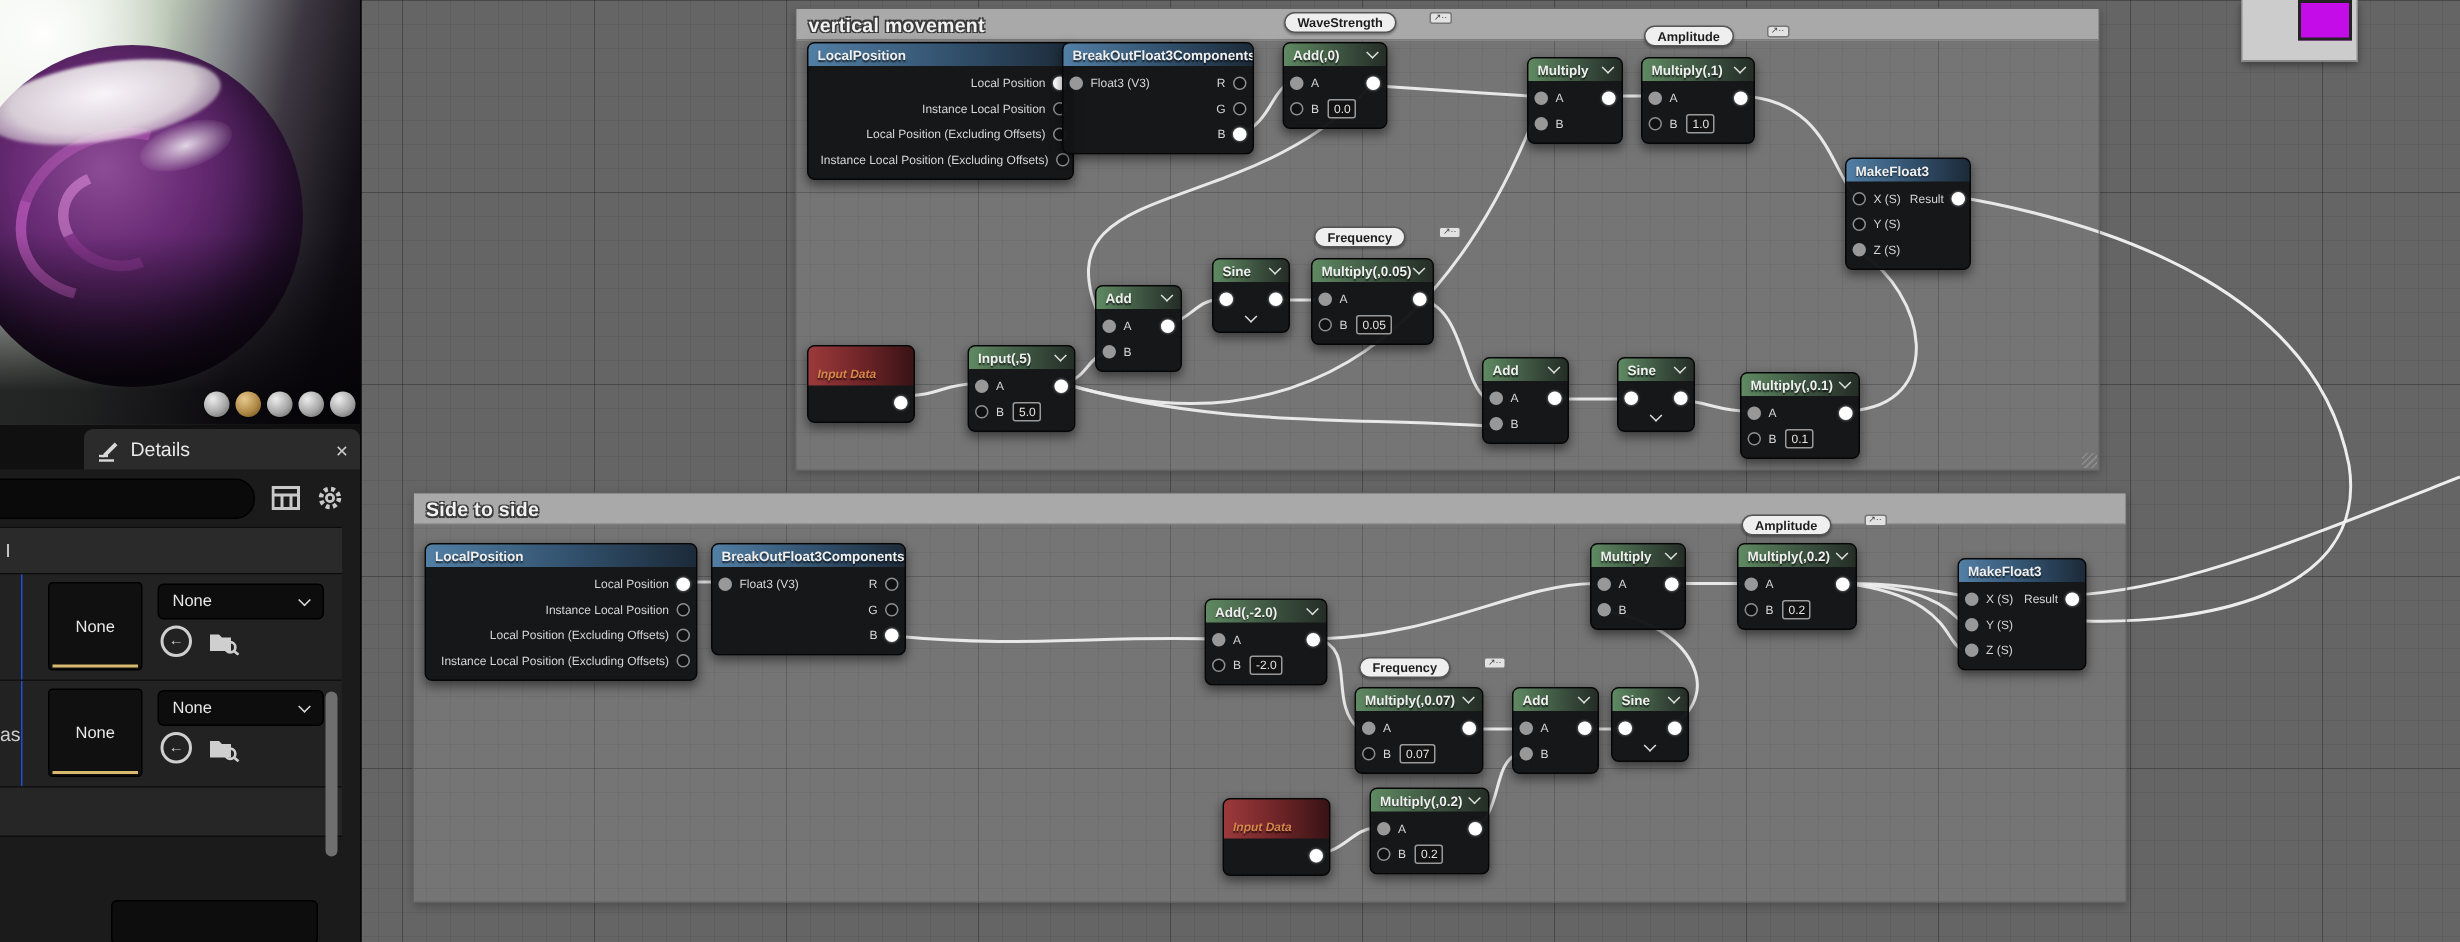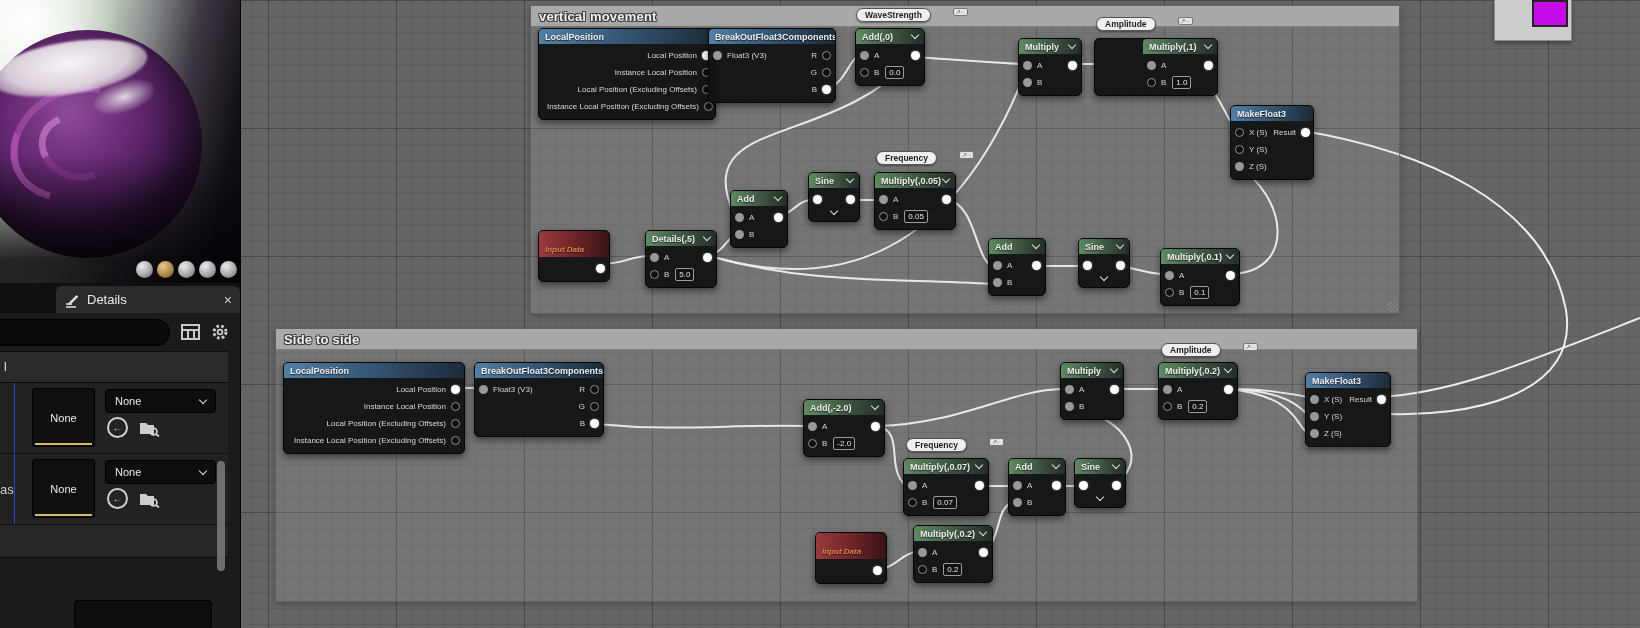--- a/index.html
+++ b/index.html
@@ -258,21 +258,21 @@
             <span class="spacer"></span>
             <span class="pin out w"></span>
           </div>
           <div class="row">
             <span class="pin in g"></span>
             <span class="lbl">B</span>
             <span class="spacer"></span>
           </div>
         </div>
       </div>
-      <div class="node" style="left: 1094px; top: 38px; width: 74px; padding-left: 48px;">
+      <div class="node" style="left: 1094px; top: 38px; width: 74px;">
         <div class="node-header hdr-green">
           <span>Multiply(,1)</span>
           <span class="chev"></span>
         </div>
         <div class="node-body">
           <div class="row">
             <span class="pin in g"></span>
             <span class="lbl">A</span>
             <span class="spacer"></span>
             <span class="pin out w"></span>
@@ -359,21 +359,21 @@
           </div>
           <div class="row">
             <span class="pin in g"></span>
             <span class="lbl">B</span>
             <span class="spacer"></span>
           </div>
         </div>
       </div>
       <div class="node" style="left: 645px; top: 230px; width: 70px;">
         <div class="node-header hdr-green">
-          <span>Details(,5)</span>
+          <span>Input(,5)</span>
           <span class="chev"></span>
         </div>
         <div class="node-body">
           <div class="row">
             <span class="pin in g"></span>
             <span class="lbl">A</span>
             <span class="spacer"></span>
             <span class="pin out w"></span>
           </div>
           <div class="row">

